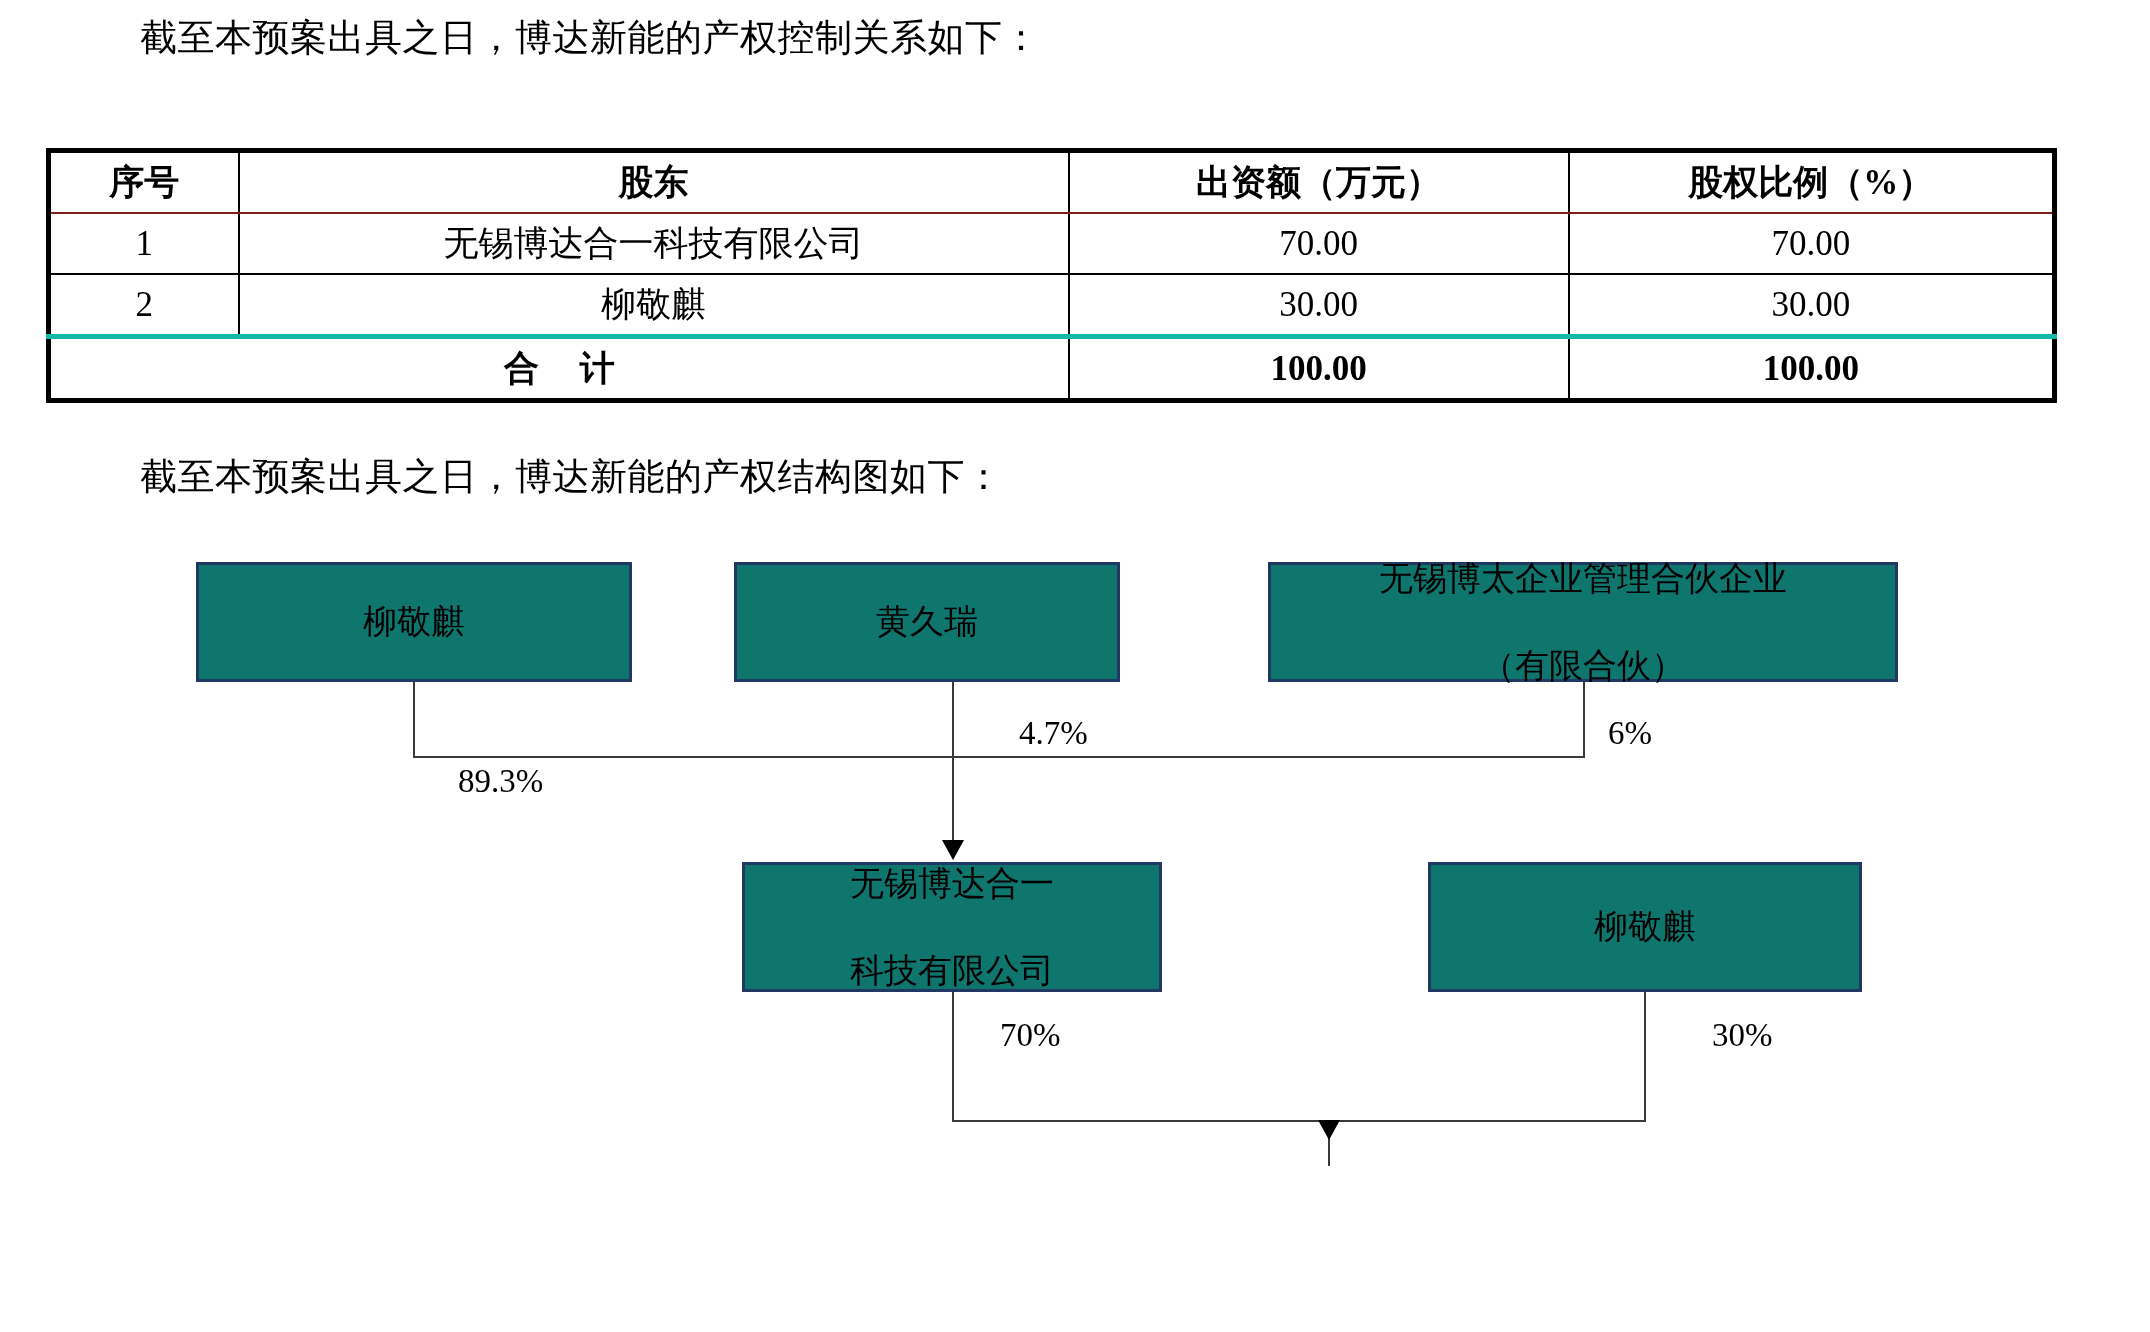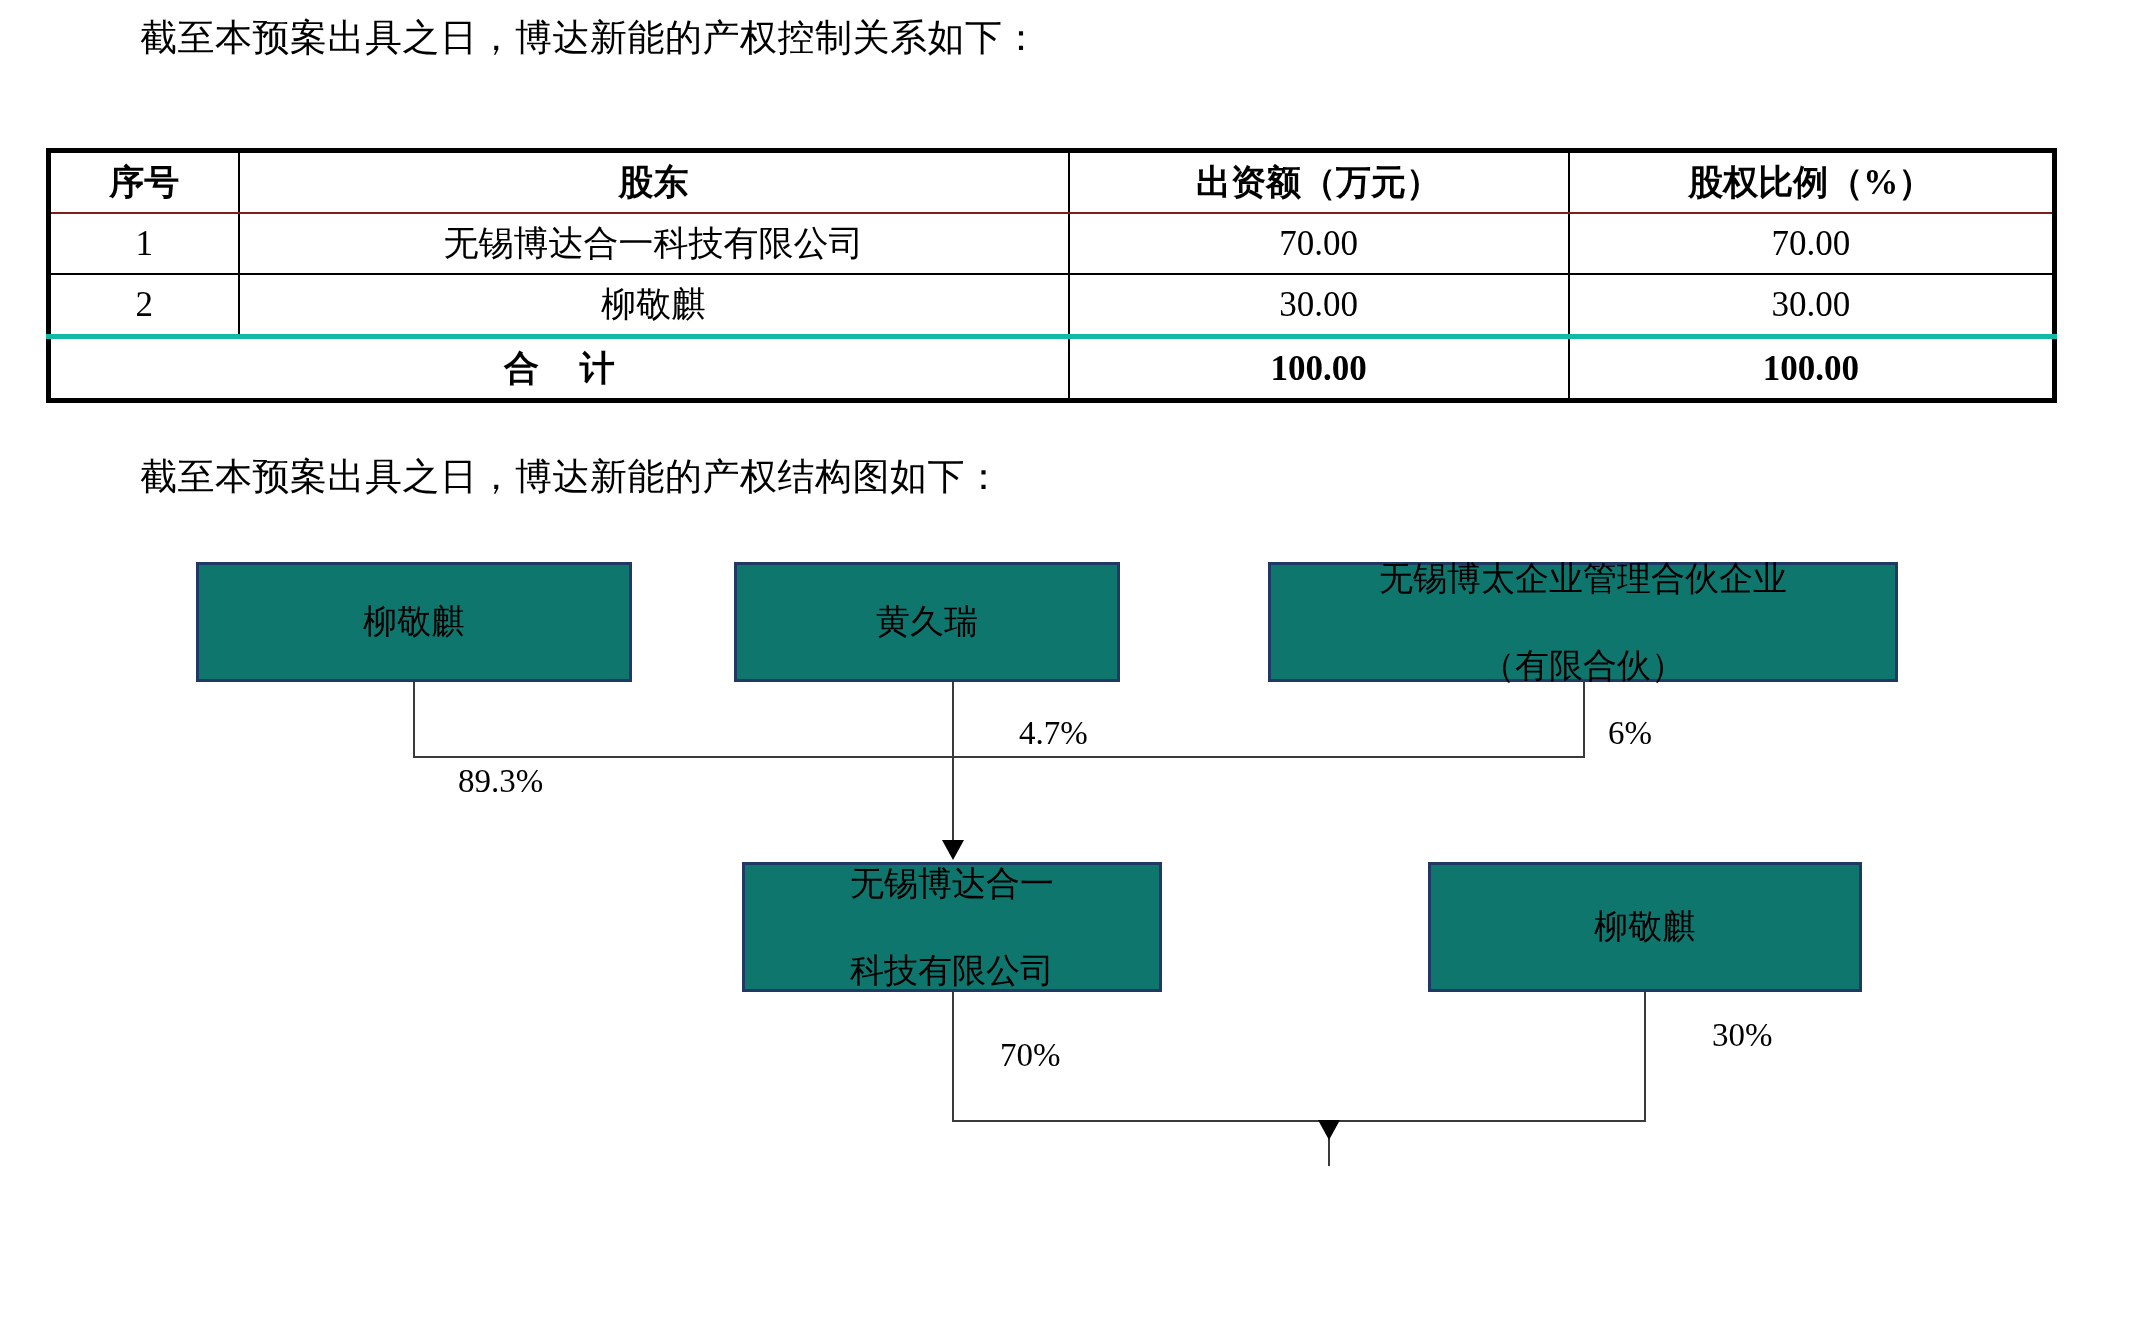--- a/index.html
+++ b/index.html
@@ -119,21 +119,21 @@
     position: absolute;
     font-size: 33px;
     font-family: "Liberation Serif", "DejaVu Serif", serif;
     color: #000;
     white-space: nowrap;
   }
 
   #lbl-893  { left: 458px;  top: 175px; margin-top: 48px; }
   #lbl-47   { left: 994px;  top: 175px; margin-left: 25px; }
   #lbl-6    { left: 1608px; top: 175px; }
-  #lbl-70   { left: 1000px; top: 477px; margin-top: 20px; }
+  #lbl-70   { left: 1000px; top: 477px; }
   #lbl-30   { left: 1712px; top: 477px; }
 </style>
 </head>
 <body>
 
 <div class="para" id="para-1">截至本预案出具之日，博达新能的产权控制关系如下：</div>
 
 <table id="shareholder-table">
   <colgroup>
     <col class="col-no">

